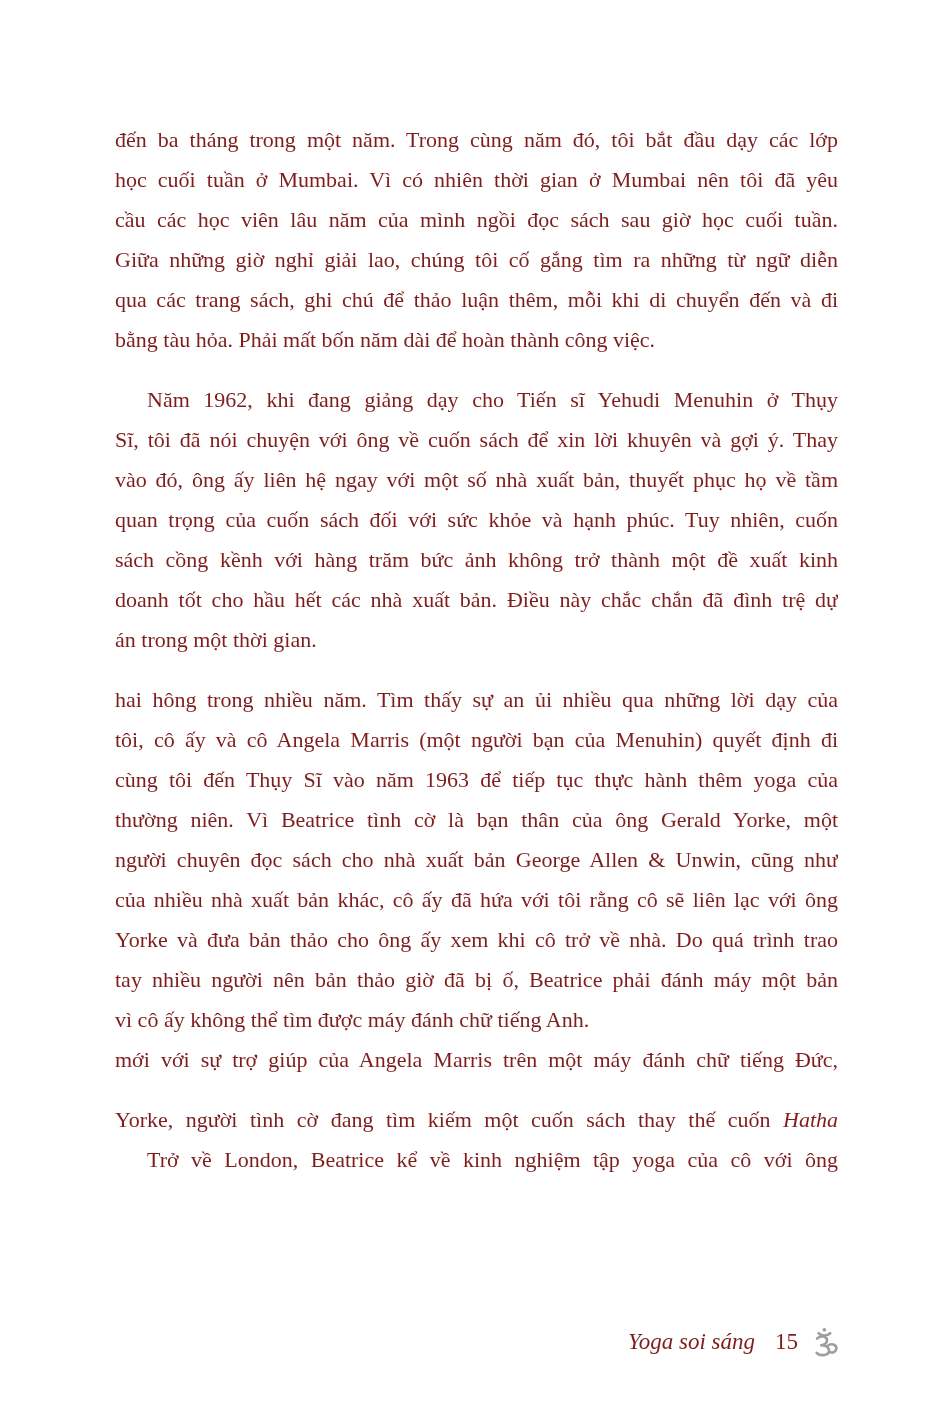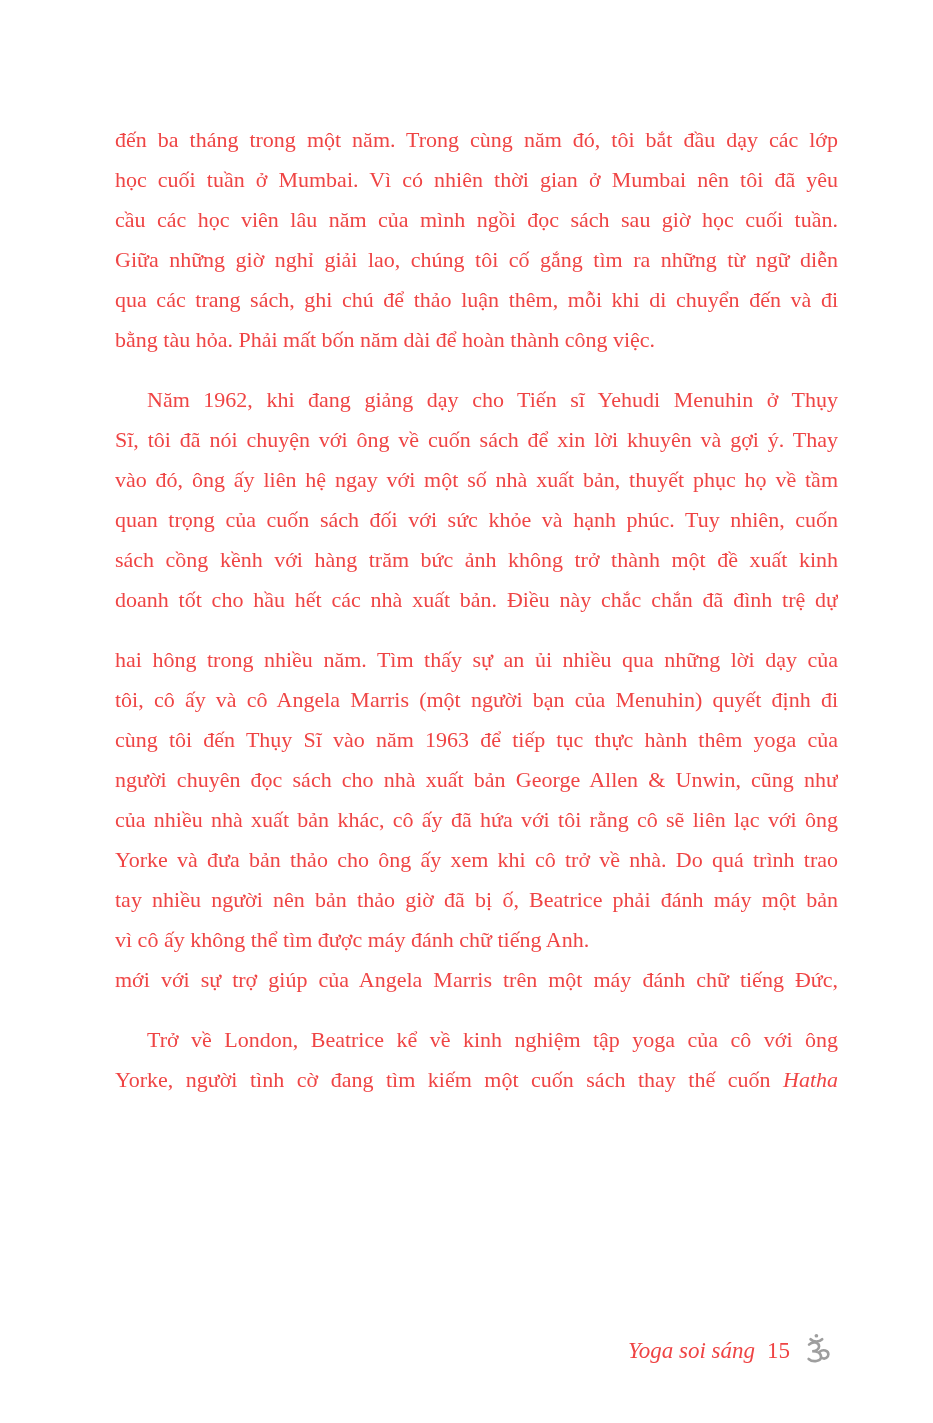--- a/index.html
+++ b/index.html
@@ -7,21 +7,21 @@
     padding: 0;
     background: #ffffff;
   }
   .page {
     position: relative;
     width: 933px;
     height: 1423px;
     background: #ffffff;
     overflow: hidden;
     font-family: "Liberation Serif", "DejaVu Serif", serif;
-    color: #ef4444;
+    color: #7f1d1d;
   }
   .text-block {
     position: absolute;
     left: 115px;
     top: 120px;
     width: 723px;
     font-size: 22px;
     line-height: 40px;
   }
   .para {
@@ -41,31 +41,31 @@
   }
   .line.first-indent {
     text-indent: 32px;
   }
   .italic {
     font-style: italic;
   }
   .footer {
     position: absolute;
     top: 1320px;
-    right: 100px;
+    right: 92px;
     height: 44px;
     display: flex;
-    align-items: flex-end;
+    align-items: center;
     font-size: 23px;
   }
   .footer-title {
     font-style: italic;
   }
   .footer-page {
-    margin-left: 12px;
+    margin-left: 20px;
   }
   .footer-om {
     margin-left: 9px;
     display: block;
   }
 </style>
 </head>
 <body>
 
 <div class="page">
@@ -81,37 +81,39 @@
       <div class="line last-line">bằng tàu hỏa. Phải mất bốn năm dài để hoàn thành công việc.</div>
     </div>
 
     <div class="para">
       <div class="line first-indent">Năm 1962, khi đang giảng dạy cho Tiến sĩ Yehudi Menuhin ở Thụy</div>
       <div class="line">Sĩ, tôi đã nói chuyện với ông về cuốn sách để xin lời khuyên và gợi ý. Thay</div>
       <div class="line">vào đó, ông ấy liên hệ ngay với một số nhà xuất bản, thuyết phục họ về tầm</div>
       <div class="line">quan trọng của cuốn sách đối với sức khỏe và hạnh phúc. Tuy nhiên, cuốn</div>
       <div class="line">sách cồng kềnh với hàng trăm bức ảnh không trở thành một đề xuất kinh</div>
       <div class="line">doanh tốt cho hầu hết các nhà xuất bản. Điều này chắc chắn đã đình trệ dự</div>
+      <div class="line last-line">án trong một thời gian.</div>
     </div>
 
     <div class="para">
       <div class="line">hai hông trong nhiều năm. Tìm thấy sự an ủi nhiều qua những lời dạy của</div>
       <div class="line">tôi, cô ấy và cô Angela Marris (một người bạn của Menuhin) quyết định đi</div>
       <div class="line">cùng tôi đến Thụy Sĩ vào năm 1963 để tiếp tục thực hành thêm yoga của</div>
+      <div class="line">thường niên. Vì Beatrice tình cờ là bạn thân của ông Gerald Yorke, một</div>
       <div class="line">người chuyên đọc sách cho nhà xuất bản George Allen &amp; Unwin, cũng như</div>
       <div class="line">của nhiều nhà xuất bản khác, cô ấy đã hứa với tôi rằng cô sẽ liên lạc với ông</div>
       <div class="line">Yorke và đưa bản thảo cho ông ấy xem khi cô trở về nhà. Do quá trình trao</div>
       <div class="line">tay nhiều người nên bản thảo giờ đã bị ố, Beatrice phải đánh máy một bản</div>
       <div class="line last-line">vì cô ấy không thể tìm được máy đánh chữ tiếng Anh.</div>
       <div class="line">mới với sự trợ giúp của Angela Marris trên một máy đánh chữ tiếng Đức,</div>
     </div>
 
     <div class="para">
+      <div class="line"><span>Yorke, người tình cờ đang tìm kiếm một cuốn sách thay thế cuốn </span><span class="italic">Hatha</span></div>
       <div class="line first-indent">Trở về London, Beatrice kể về kinh nghiệm tập yoga của cô với ông</div>
-      <div class="line"><span>Yorke, người tình cờ đang tìm kiếm một cuốn sách thay thế cuốn </span><span class="italic">Hatha</span></div>
     </div>
 
   </div>
 
   <div class="footer">
     <span class="footer-title">Yoga soi sáng</span>
     <span class="footer-page">15</span>
     <svg class="footer-om" width="34" height="31" viewBox="0 0 44 40" xmlns="http://www.w3.org/2000/svg">
       <g fill="none" stroke-width="3.4" stroke-linecap="round" stroke="#9e9e9e">
         <path d="M15 8 C19 12 26 12 30 8"></path>

